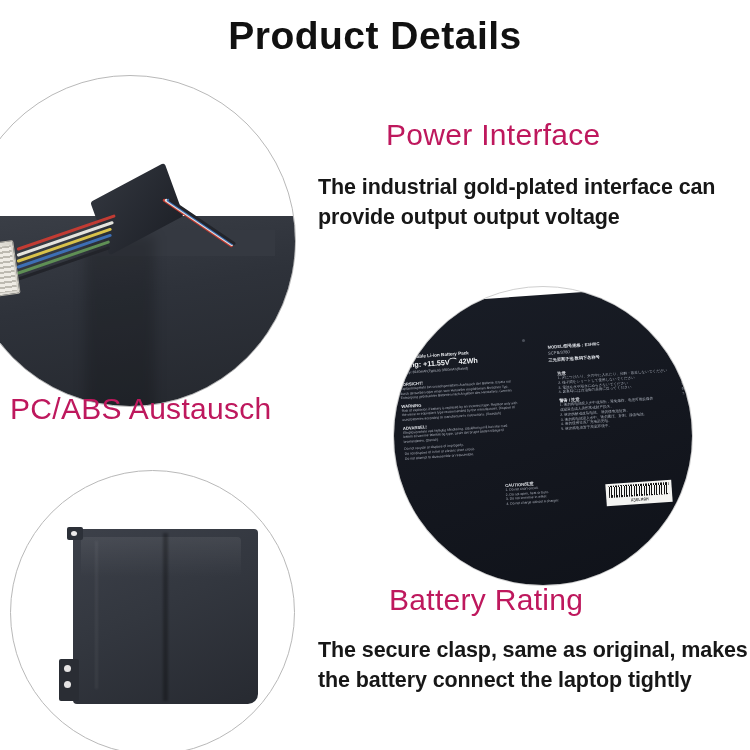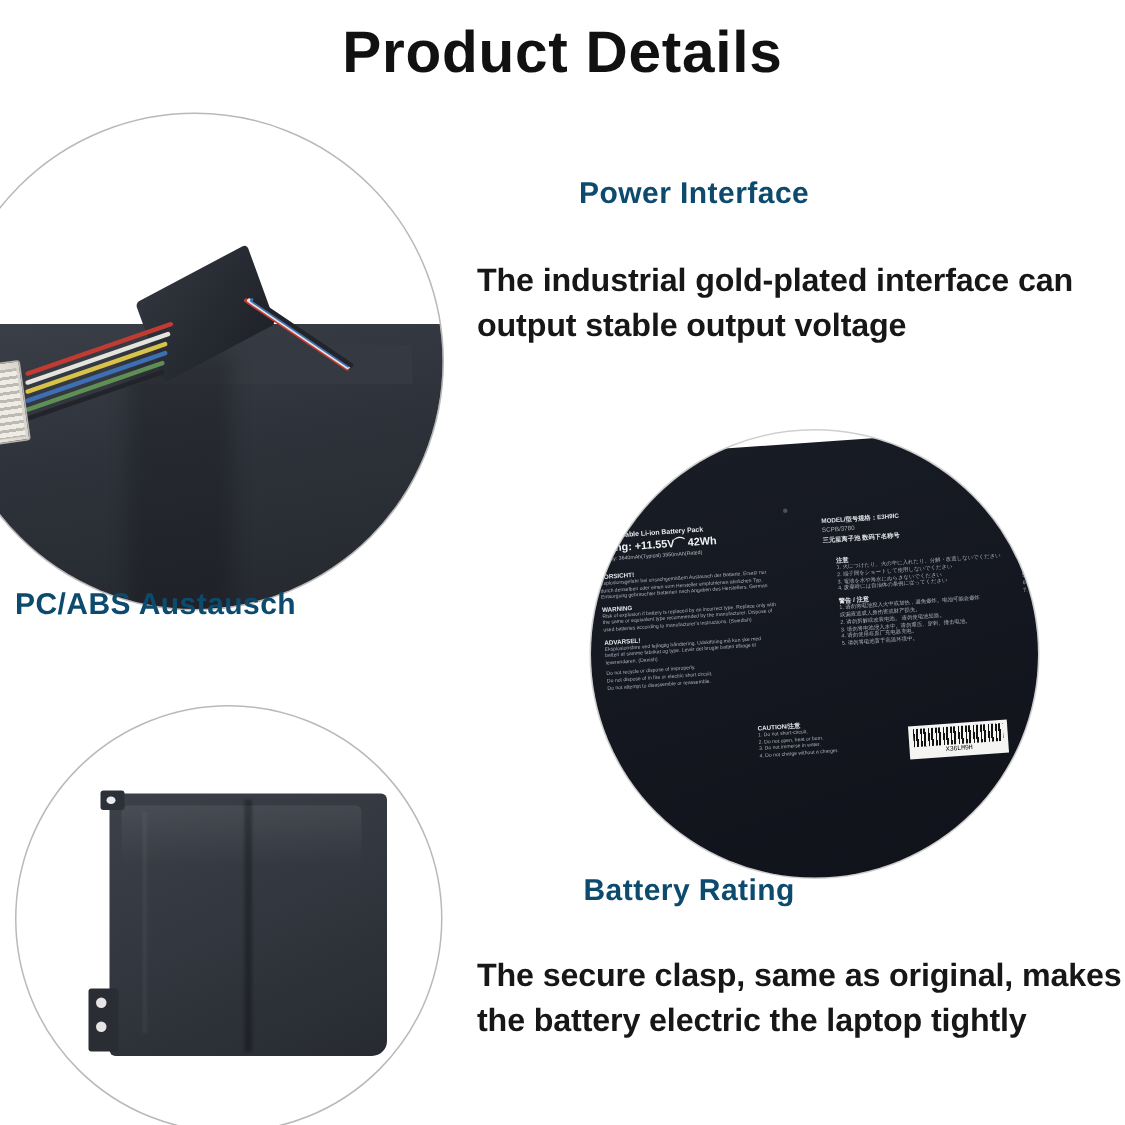--- a/index.html
+++ b/index.html
@@ -22,23 +22,23 @@
     text-align: center;
     font-size: 39px;
     font-weight: bold;
     letter-spacing: 0.5px;
     color: #111111;
   }
 
   
   .feature-heading {
     position: absolute;
-    font-size: 20px;
-    font-weight: bold;
-    color: #0c4a6e;
+    font-size: 30px;
+    font-weight: normal;
+    color: #be185d;
     letter-spacing: 0.3px;
     white-space: nowrap;
   }
   .feature-body {
     position: absolute;
     font-size: 21.5px;
     font-weight: bold;
     line-height: 30px;
     color: #171717;
     letter-spacing: -0.1px;
@@ -280,21 +280,21 @@
     <div class="wire-r" style="left:200px; top:122px; width:82px; background:#e4e3dd; transform:rotate(34deg);"></div>
     <div class="wire-r" style="left:202px; top:122px; width:80px; background:#3d6fb5; transform:rotate(34deg);"></div>
     <div class="wire-r" style="left:204px; top:122px; width:80px; background:#22242a; transform:rotate(34deg);"></div>
 
     <div class="connector-plug">
       <div class="plug-pins"></div>
     </div>
   </div>
 
   <div class="feature-heading" id="heading-power">Power Interface</div>
-  <div class="feature-body" id="body-power">The industrial gold-plated interface can output stable output voltage</div>
+  <div class="feature-body" id="body-power">The industrial gold-plated interface can provide output output voltage</div>
 
   <div class="feature-heading" id="heading-material">PC/ABS Austausch</div>
 
   <div class="photo-circle" id="photo-label">
     <div class="label-surface"></div>
     <div class="speck"></div>
 
     <div class="label-text-area">
 
       <div class="lbl-title">Rechargeable Li-ion Battery Pack</div>
@@ -377,15 +377,15 @@
     <div class="clasp-top">
       <div class="hole"></div>
     </div>
     <div class="clasp-bottom">
       <div class="hole h1"></div>
       <div class="hole h2"></div>
     </div>
   </div>
 
   <div class="feature-heading" id="heading-clasp">Battery Rating</div>
-  <div class="feature-body" id="body-clasp">The secure clasp, same as original, makes the battery electric the laptop tightly</div>
+  <div class="feature-body" id="body-clasp">The secure clasp, same as original, makes the battery connect the laptop tightly</div>
 
 </div>
 
 </body></html>

